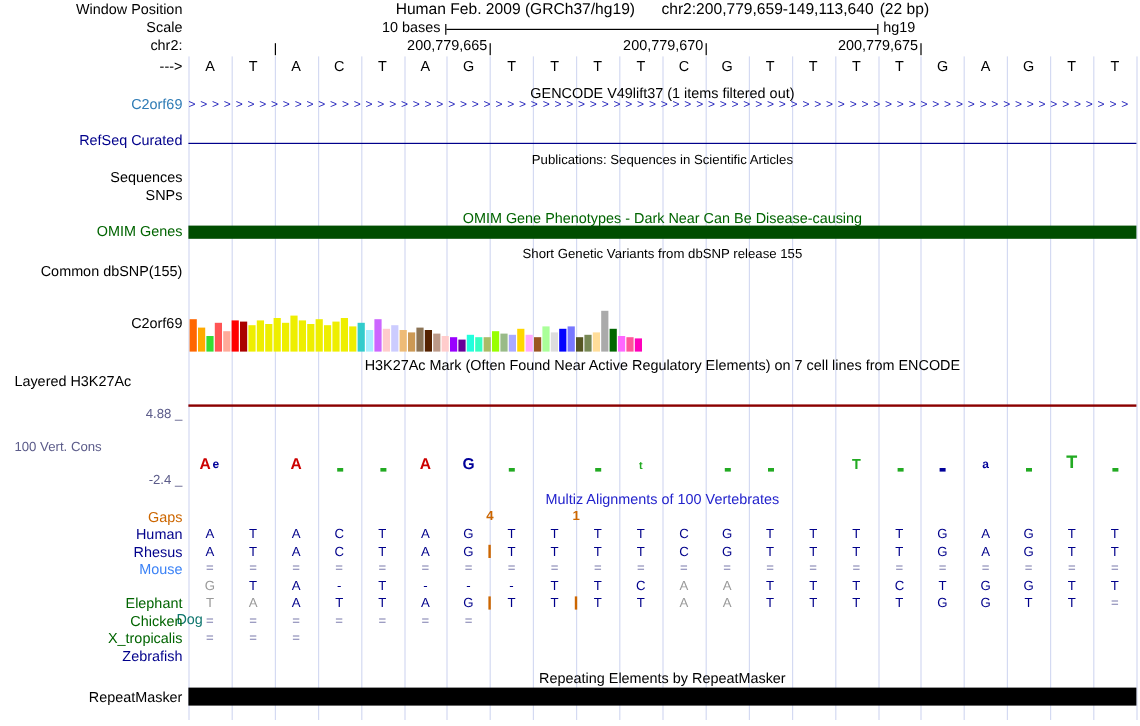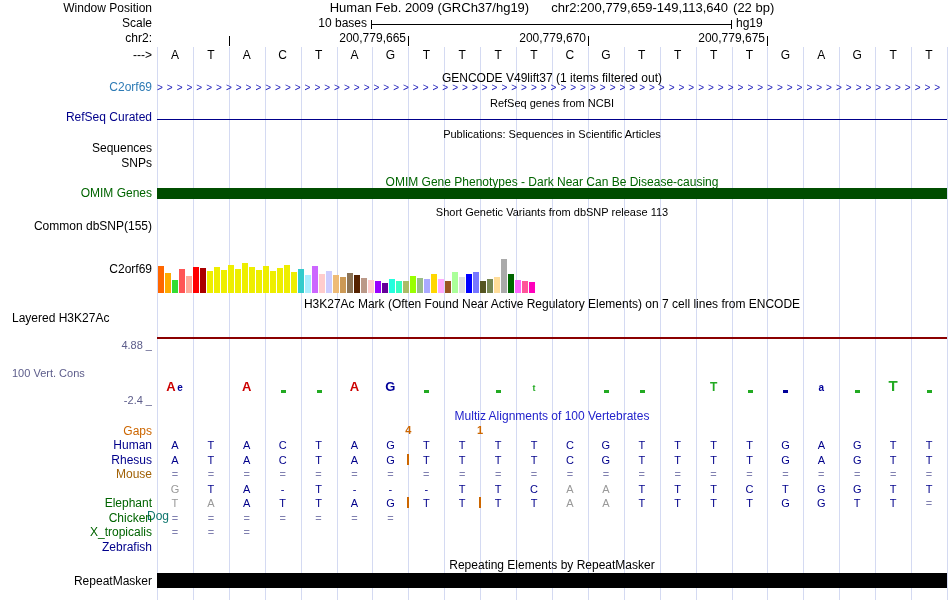--- a/index.html
+++ b/index.html
@@ -77,33 +77,32 @@
   <div class="scalebar"></div>
   <div id="assembly-tag">hg19</div>
 
   <div class="lbl" style="top:32px">chr2:</div>
   <div class="lbl" style="top:49px">---&gt;</div>
 
   <div class="center" style="top:72px">GENCODE V49lift37 (1 items filtered out)</div>
   <div class="lbl" style="top:81px;color:#2e7bb5">C2orf69</div>
   <div id="gencode-arrows">&gt;&gt;&gt;&gt;&gt;&gt;&gt;&gt;&gt;&gt;&gt;&gt;&gt;&gt;&gt;&gt;&gt;&gt;&gt;&gt;&gt;&gt;&gt;&gt;&gt;&gt;&gt;&gt;&gt;&gt;&gt;&gt;&gt;&gt;&gt;&gt;&gt;&gt;&gt;&gt;&gt;&gt;&gt;&gt;&gt;&gt;&gt;&gt;&gt;&gt;&gt;&gt;&gt;&gt;&gt;&gt;&gt;&gt;&gt;&gt;&gt;&gt;&gt;&gt;&gt;&gt;&gt;&gt;&gt;&gt;&gt;&gt;&gt;&gt;&gt;&gt;&gt;&gt;&gt;&gt;</div>
 
-  <div class="center small" style="top:97px">RefSeq genes from NCBI</div>
   <div class="lbl" style="top:111px;color:#00008b">RefSeq Curated</div>
   <div class="hline-refseq"></div>
 
   <div class="center small" style="top:128px">Publications: Sequences in Scientific Articles</div>
   <div class="lbl" style="top:142px">Sequences</div>
   <div class="lbl" style="top:157px">SNPs</div>
 
   <div class="center green" style="top:176px">OMIM Gene Phenotypes - Dark Near Can Be Disease-causing</div>
   <div class="lbl green" style="top:187px">OMIM Genes</div>
   <div class="bar-omim"></div>
 
-  <div class="center small" style="top:206px">Short Genetic Variants from dbSNP release 113</div>
+  <div class="center small" style="top:206px">Short Genetic Variants from dbSNP release 155</div>
   <div class="lbl" style="top:220px">Common dbSNP(155)</div>
 
   <div class="lbl" style="top:263px">C2orf69</div>
   <div id="gtex-bars">
       <div class="gtex-bar" style="left: 158px; top: 266px; height: 27px; background: rgb(255, 102, 0);"></div>
       <div class="gtex-bar" style="left: 165px; top: 273px; height: 20px; background: rgb(255, 170, 0);"></div>
       <div class="gtex-bar" style="left: 172px; top: 280px; height: 13px; background: rgb(51, 221, 51);"></div>
       <div class="gtex-bar" style="left: 179px; top: 269px; height: 24px; background: rgb(255, 85, 85);"></div>
       <div class="gtex-bar" style="left: 186px; top: 276px; height: 17px; background: rgb(255, 170, 153);"></div>
       <div class="gtex-bar" style="left: 193px; top: 267px; height: 26px; background: rgb(255, 0, 0);"></div>
@@ -231,21 +230,21 @@
       <div class="acell" style="left: 641.773px; top: 454px; color: rgb(0, 0, 139);">T</div>
       <div class="acell" style="left: 677.682px; top: 454px; color: rgb(0, 0, 139);">T</div>
       <div class="acell" style="left: 713.591px; top: 454px; color: rgb(0, 0, 139);">T</div>
       <div class="acell" style="left: 749.5px; top: 454px; color: rgb(0, 0, 139);">T</div>
       <div class="acell" style="left: 785.409px; top: 454px; color: rgb(0, 0, 139);">G</div>
       <div class="acell" style="left: 821.318px; top: 454px; color: rgb(0, 0, 139);">A</div>
       <div class="acell" style="left: 857.227px; top: 454px; color: rgb(0, 0, 139);">G</div>
       <div class="acell" style="left: 893.136px; top: 454px; color: rgb(0, 0, 139);">T</div>
       <div class="acell" style="left: 929.045px; top: 454px; color: rgb(0, 0, 139);">T</div>
       <div class="imark" style="left: 407.364px; top: 454px;"></div>
-      <div class="sp-label" style="top: 468px; color: #a16207;">Mouse</div>
+      <div class="sp-label" style="top: 468px; color: #3b82f6;">Mouse</div>
       <div class="acell" style="left: 174.955px; top: 468px; color: rgb(128, 128, 176);">=</div>
       <div class="acell" style="left: 210.864px; top: 468px; color: rgb(128, 128, 176);">=</div>
       <div class="acell" style="left: 246.773px; top: 468px; color: rgb(128, 128, 176);">=</div>
       <div class="acell" style="left: 282.682px; top: 468px; color: rgb(128, 128, 176);">=</div>
       <div class="acell" style="left: 318.591px; top: 468px; color: rgb(128, 128, 176);">=</div>
       <div class="acell" style="left: 354.5px; top: 468px; color: rgb(128, 128, 176);">=</div>
       <div class="acell" style="left: 390.409px; top: 468px; color: rgb(128, 128, 176);">=</div>
       <div class="acell" style="left: 426.318px; top: 468px; color: rgb(128, 128, 176);">=</div>
       <div class="acell" style="left: 462.227px; top: 468px; color: rgb(128, 128, 176);">=</div>
       <div class="acell" style="left: 498.136px; top: 468px; color: rgb(128, 128, 176);">=</div>

